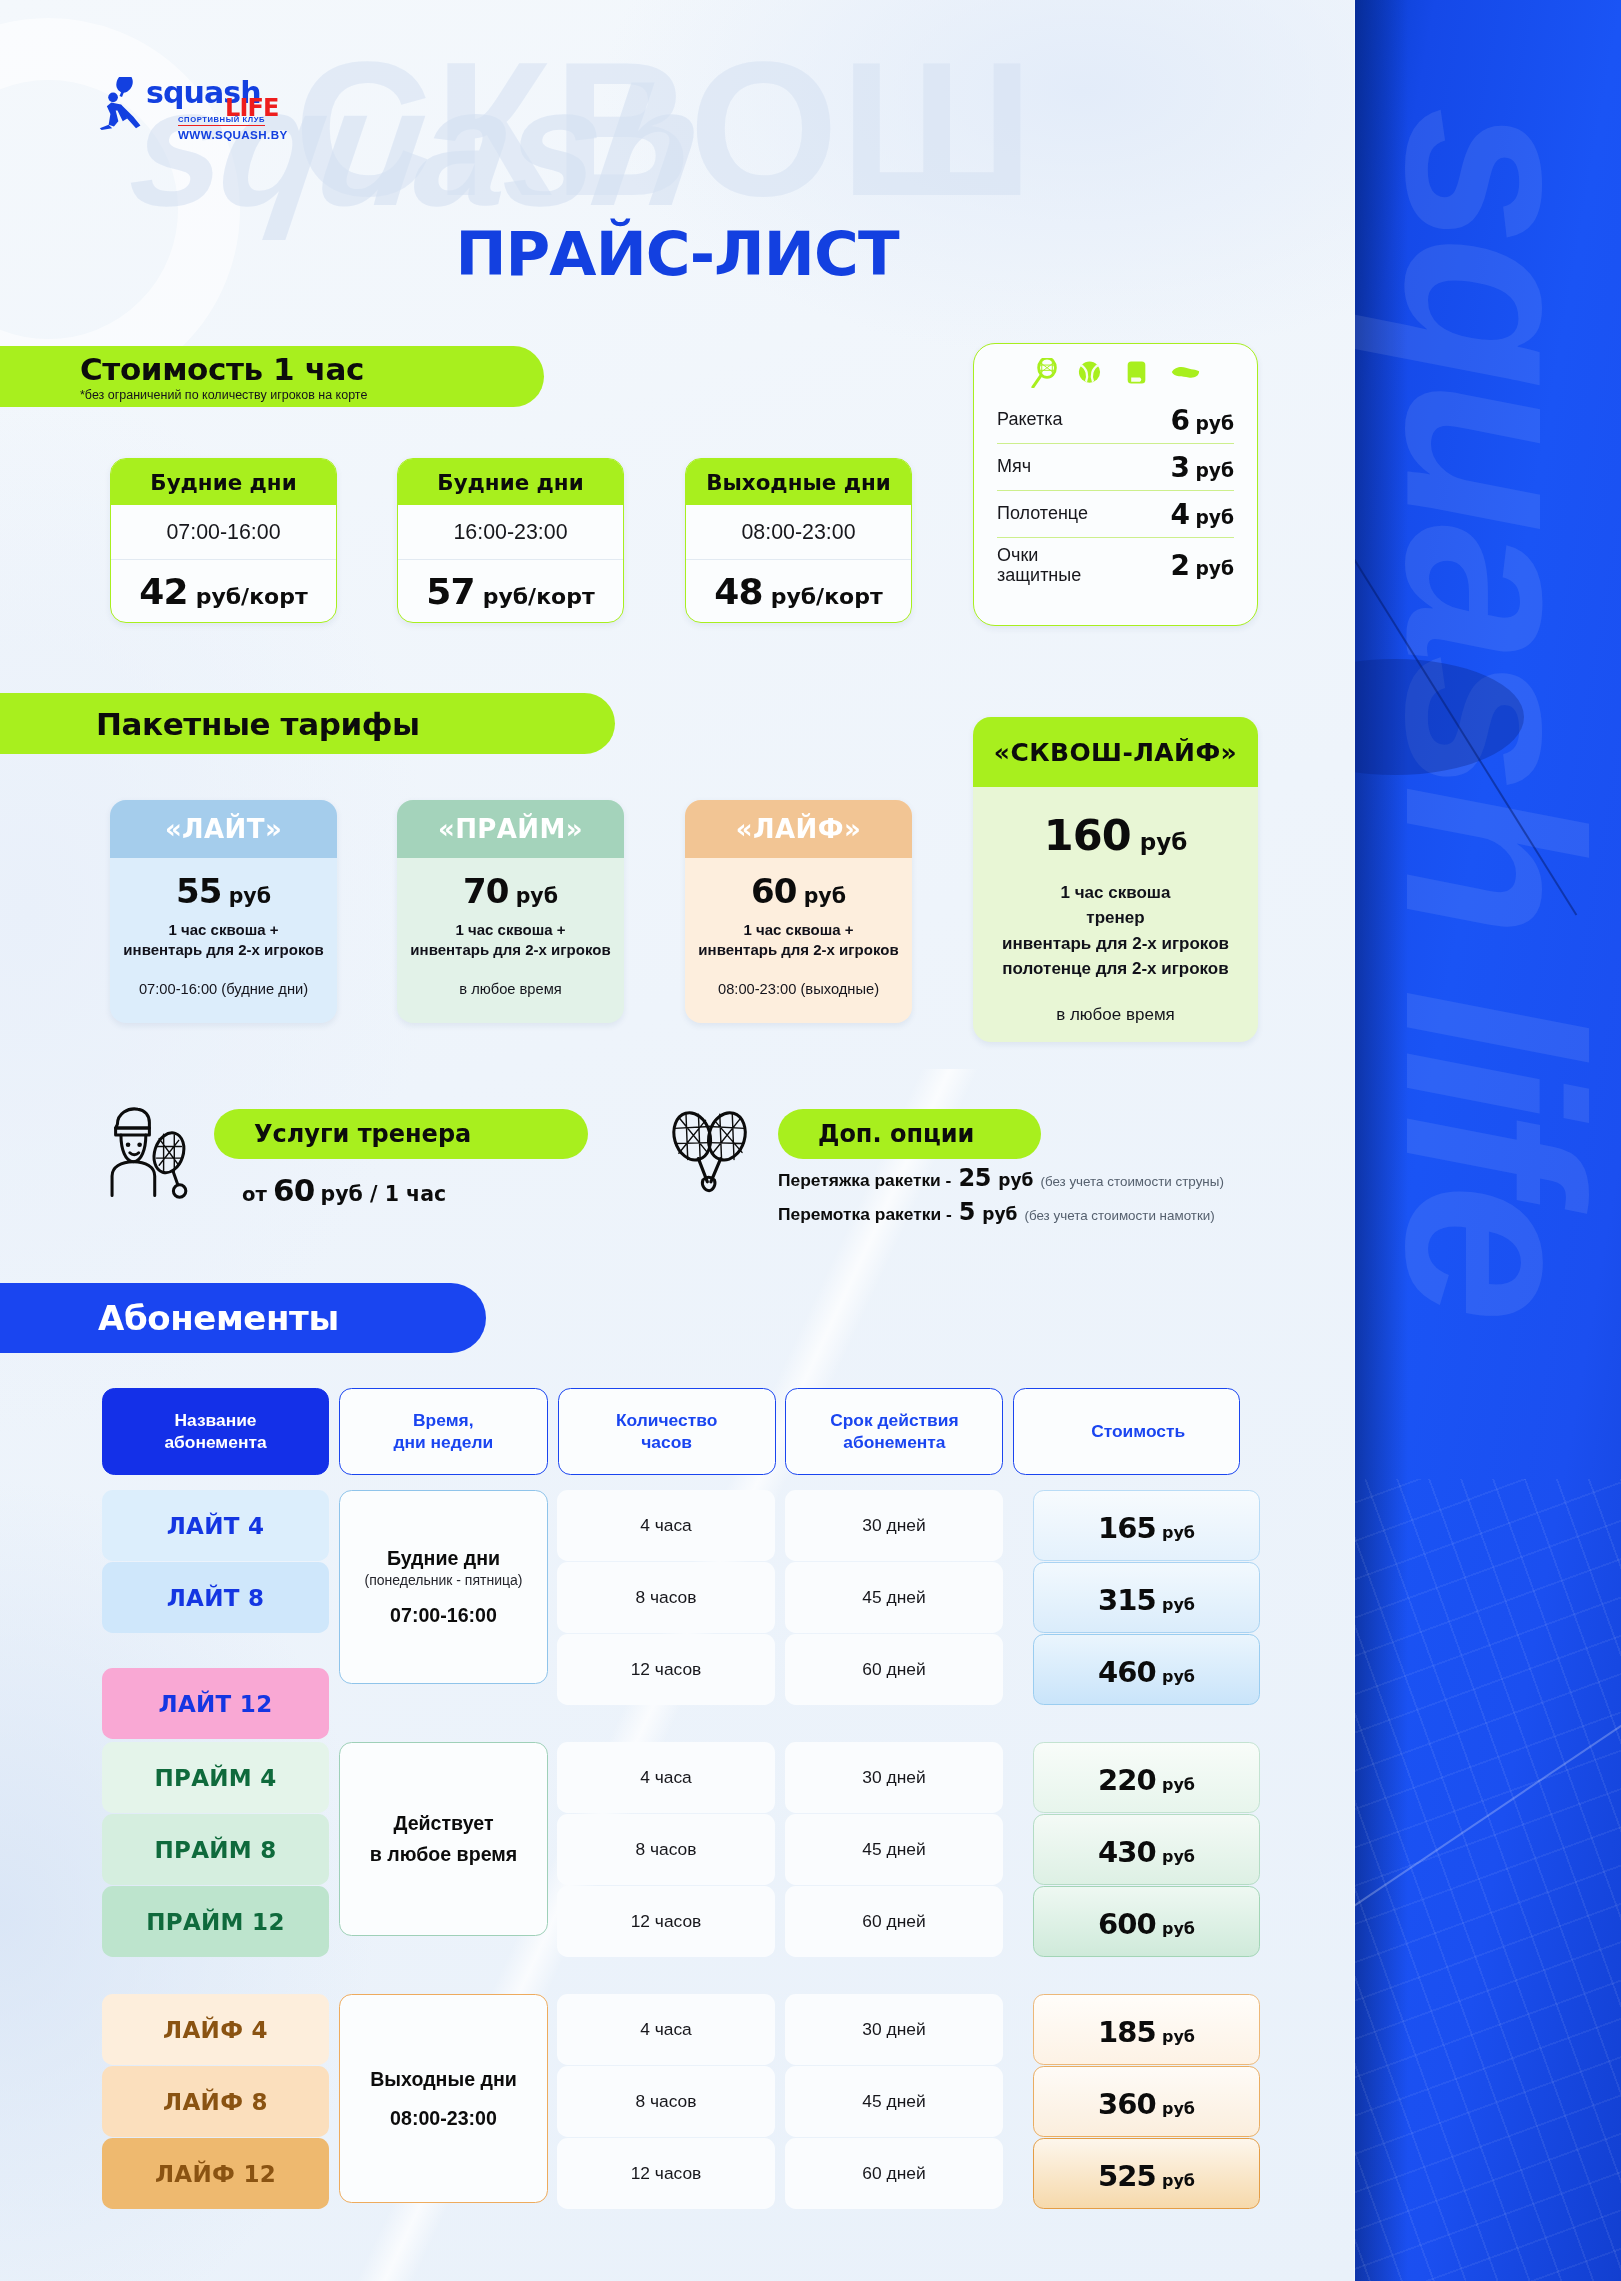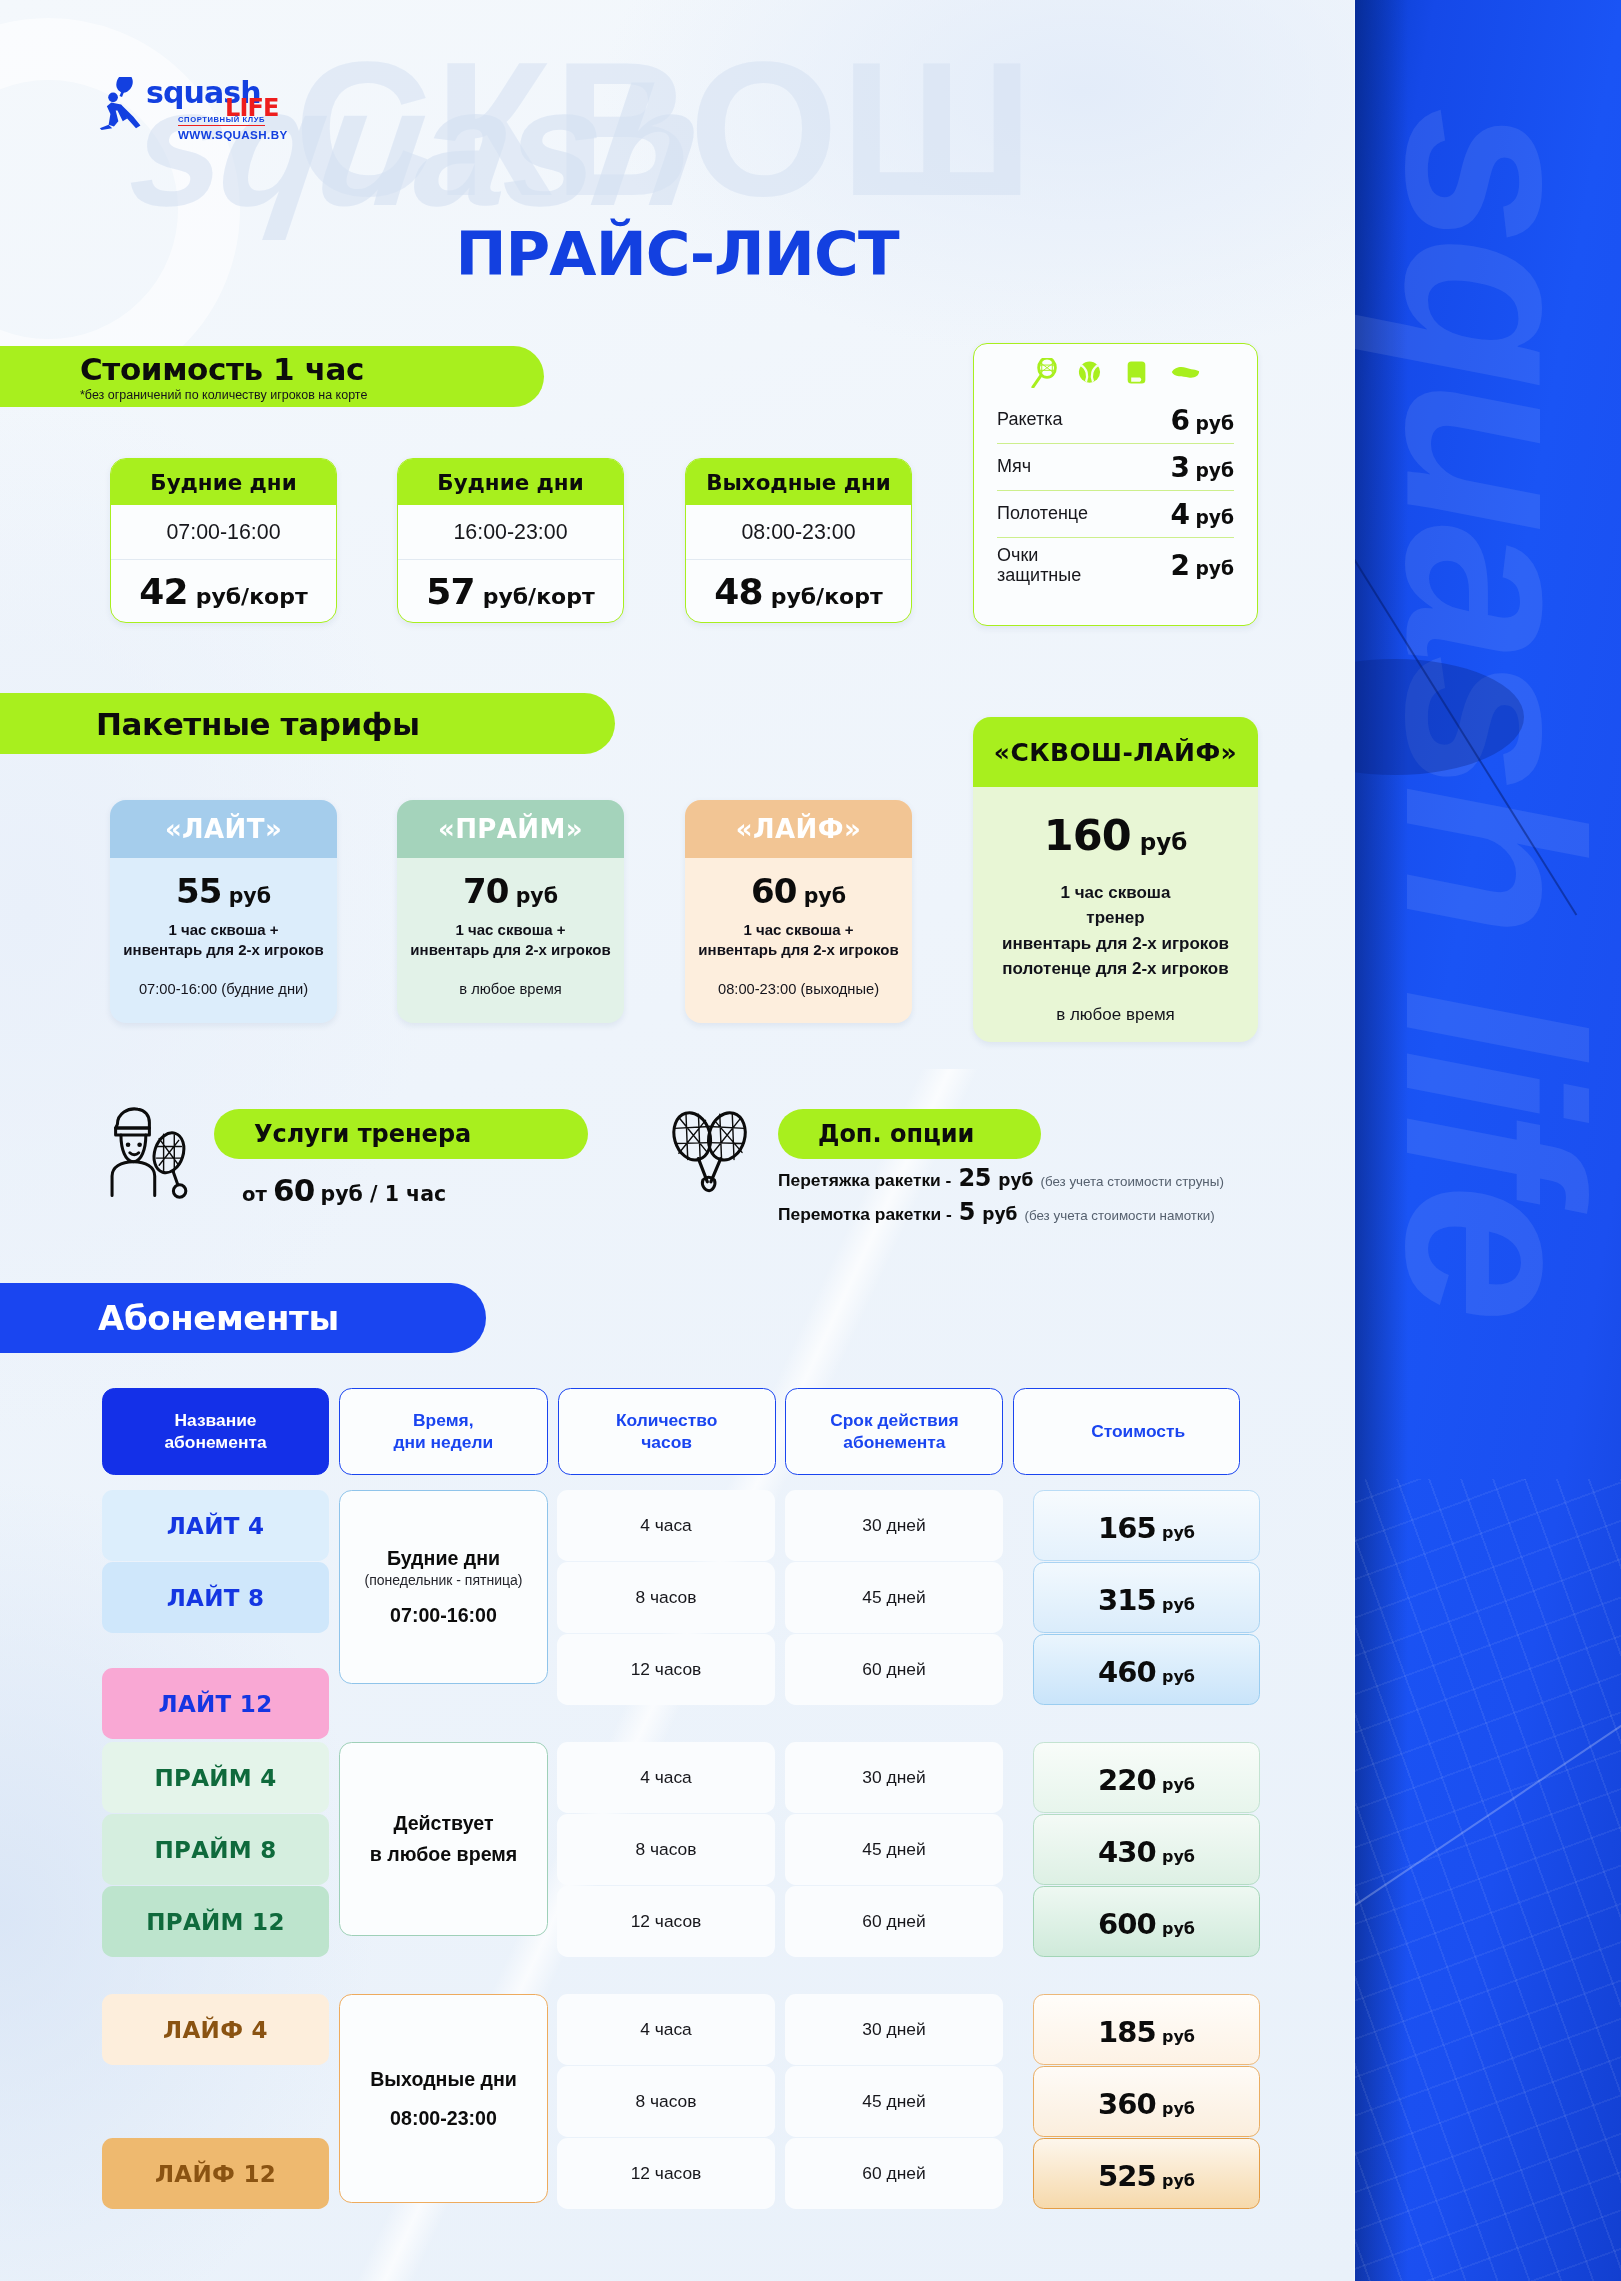--- a/index.html
+++ b/index.html
@@ -174,21 +174,21 @@
     font-family: "DejaVu Sans", sans-serif; letter-spacing: -0.9px;
   }
   .hourcard .pr i {
     font-size: 22px; font-style: normal; font-weight: 700; color: #0c0c0c;
     font-family: "DejaVu Sans", sans-serif;
   }
 
   
   .rental {
     position: absolute; left: 973px; top: 343px; width: 285px; height: 283px;
-    background: #fbfdfe; border: 1.8px solid #a8ef1e; border-radius: 14px;
+    background: #fbfdfe; border: 1.8px solid #a8ef1e; border-radius: 22px;
     padding: 14.3px 23px 9px;
     box-shadow: 0 2.7px 6.2px rgba(30,60,120,.07);
   }
   .rental .icons {
     display: flex; justify-content: center; gap: 19.6px; margin-bottom: 9px;
   }
   .rental .rrow {
     display: flex; align-items: center; justify-content: space-between;
     height: 47px; border-bottom: 0.9px solid #cdef8d;
   }
@@ -720,20 +720,21 @@
     <div class="rowband r0" style="top:0;">
       <div class="namecell">ЛАЙФ 4</div>
       <div class="datacell" style="left:455px;width:218px;">4 часа</div>
       <div class="datacell" style="left:683px;width:218px;">30 дней</div>
       <div class="pricecell">
         <b>185</b>
         <i>руб</i>
       </div>
     </div>
     <div class="rowband r1" style="top:72px;">
+      <div class="namecell">ЛАЙФ 8</div>
       <div class="datacell" style="left:455px;width:218px;">8 часов</div>
       <div class="datacell" style="left:683px;width:218px;">45 дней</div>
       <div class="pricecell">
         <b>360</b>
         <i>руб</i>
       </div>
     </div>
     <div class="rowband r2" style="top:144px;">
       <div class="namecell">ЛАЙФ 12</div>
       <div class="datacell" style="left:455px;width:218px;">12 часов</div>

